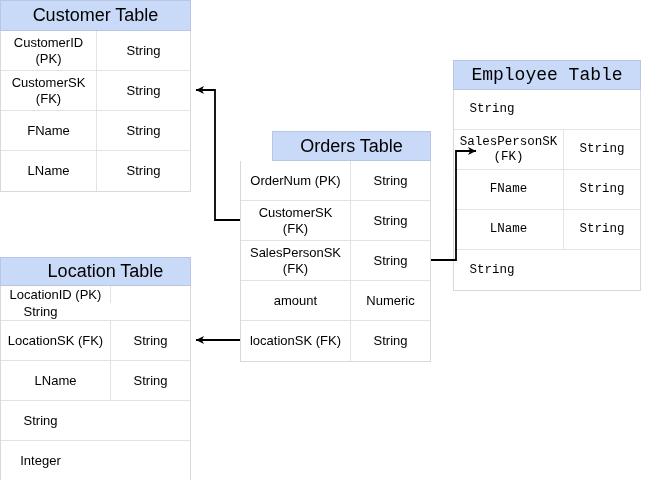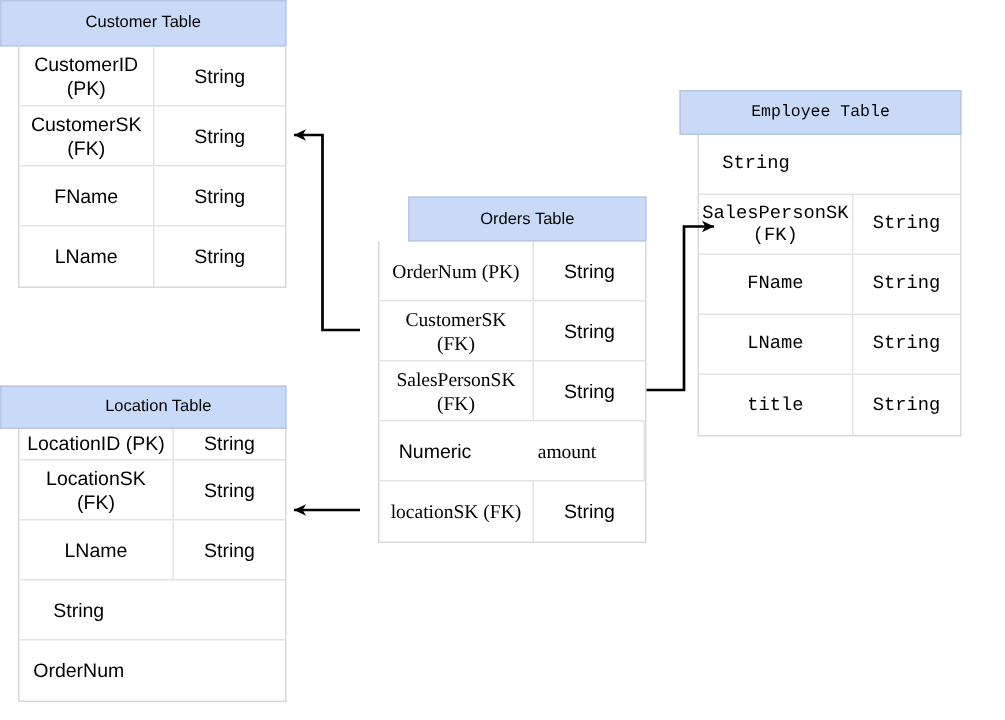--- a/index.html
+++ b/index.html
@@ -28,33 +28,32 @@
   .entity {
     position: absolute;
     box-sizing: border-box;
     background: #ffffff;
   }
   .entity-header {
     box-sizing: border-box;
     background: #c9daf8;
     border: 1px solid #b6c6e3;
     text-align: center;
-    font-size: 11px;
+    font-size: 18px;
     color: #000;
     display: flex;
     align-items: center;
     justify-content: center;
     line-height: 1.15;
   }
   .entity-rows {
     box-sizing: border-box;
     border-left: 1px solid #d9d9d9;
     border-right: 1px solid #d9d9d9;
     border-bottom: 1px solid #d9d9d9;
-    margin-left: 12px;
   }
   .erow {
     box-sizing: border-box;
     display: flex;
     border-bottom: 1px solid #e3e3e3;
   }
   .erow:last-child {
     border-bottom: none;
   }
   .cell {
@@ -76,28 +75,28 @@
   
   #entity-customer { left: 0px; top: 0px; width: 191px; }
   #entity-customer .entity-header { height: 31px; }
   #entity-customer .erow { height: 40px; }
   #entity-customer .cell-name { width: 96px; }
   #entity-customer .cell-type { width: 93px; }
 
   #entity-location { left: 0px; top: 257px; width: 191px; }
   #entity-location .entity-header { height: 29px; padding-left: 20px; }
   #entity-location .erow { height: 40px; }
-  #entity-location .erow:first-child { height: 21px; }
+  #entity-location .erow:first-child { height: 35px; flex-direction: column; }
   #entity-location .cell-name { width: 110px; }
   #entity-location .cell-type { width: 79px; }
 
   #entity-orders { left: 240px; top: 131px; width: 191px; }
   #entity-orders .entity-header { height: 30px; margin-left: 32px; }
   #entity-orders .erow { height: 40px; }
-  #entity-orders .cell-name { width: 110px; font-family: Liberation Serif, serif; }
+  #entity-orders .cell-name { width: 110px; }
   #entity-orders .cell-type { width: 79px; }
 
   #entity-employee { left: 453px; top: 60px; width: 188px; font-family: Liberation Mono, monospace; }
   #entity-employee .entity-header { height: 30px; }
   #entity-employee .erow { height: 40px; }
   #entity-employee .cell-name { width: 110px; }
   #entity-employee .cell-type { width: 76px; }
   #entity-employee .cell { font-size: 12.5px; }
 
   
@@ -149,43 +148,43 @@
         <div class="cell cell-type">String</div>
       </div>
       <div class="erow">
         <div class="cell cell-name">LName</div>
         <div class="cell cell-type">String</div>
       </div>
       <div class="erow">
         <div class="cell cell-type">String</div>
       </div>
       <div class="erow">
-        <div class="cell cell-type">OrderNum</div>
+        <div class="cell cell-type">Integer</div>
       </div>
     </div>
   </div>
 
   <div class="entity" id="entity-orders">
     <div class="entity-header">Orders Table</div>
     <div class="entity-rows">
       <div class="erow">
         <div class="cell cell-name">OrderNum (PK)</div>
         <div class="cell cell-type">String</div>
       </div>
       <div class="erow">
         <div class="cell cell-name">CustomerSK (FK)</div>
         <div class="cell cell-type">String</div>
       </div>
       <div class="erow">
         <div class="cell cell-name">SalesPersonSK (FK)</div>
         <div class="cell cell-type">String</div>
       </div>
       <div class="erow">
+        <div class="cell cell-name">amount</div>
         <div class="cell cell-type">Numeric</div>
-        <div class="cell cell-name">amount</div>
       </div>
       <div class="erow">
         <div class="cell cell-name">locationSK (FK)</div>
         <div class="cell cell-type">String</div>
       </div>
     </div>
   </div>
 
   <div class="entity" id="entity-employee">
     <div class="entity-header">Employee Table</div>
@@ -199,21 +198,20 @@
       </div>
       <div class="erow">
         <div class="cell cell-name">FName</div>
         <div class="cell cell-type">String</div>
       </div>
       <div class="erow">
         <div class="cell cell-name">LName</div>
         <div class="cell cell-type">String</div>
       </div>
       <div class="erow">
-        <div class="cell cell-name">title</div>
         <div class="cell cell-type">String</div>
       </div>
     </div>
   </div>
 
   <svg class="connector-layer" width="670" height="480" viewBox="0 0 670 480">
     <defs>
       <marker id="arrowhead" markerWidth="9" markerHeight="9" refX="8" refY="4.5" orient="auto" markerUnits="userSpaceOnUse">
         <path d="M0,0.6 L8,4.5 L0,8.4 L2.2,4.5 Z" fill="#000000"></path>
       </marker>

